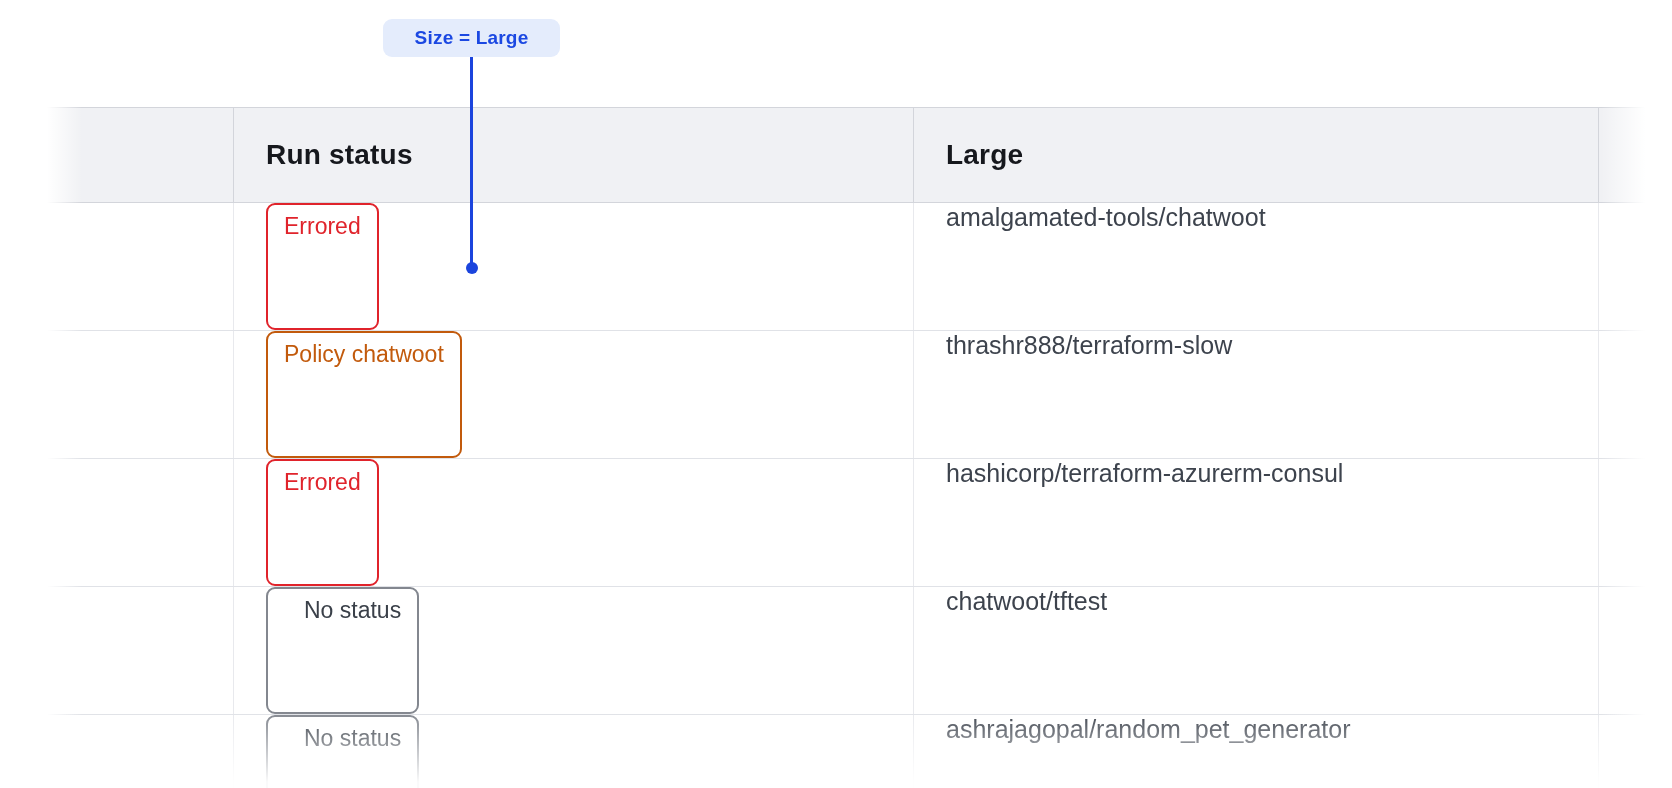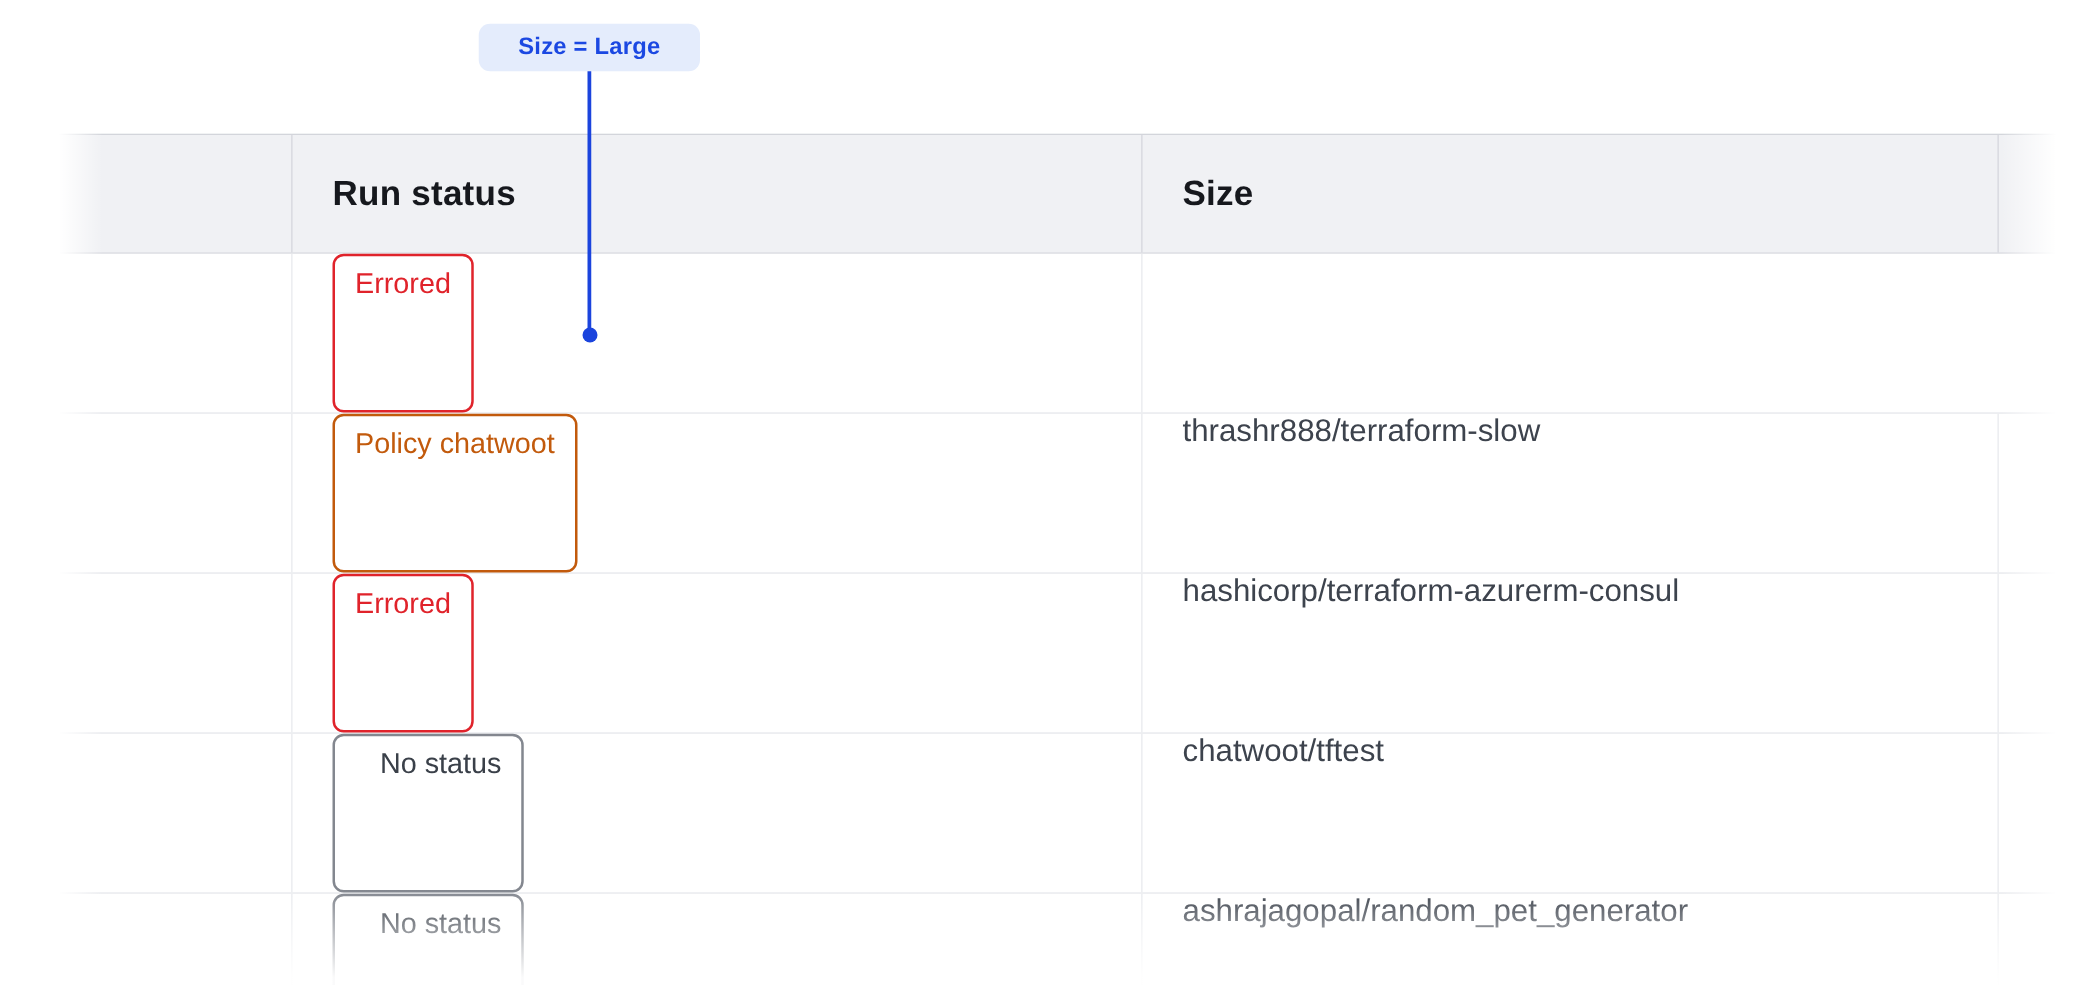--- a/index.html
+++ b/index.html
@@ -74,29 +74,30 @@
   }
 </style>
 </head>
 <body>
 
 <div class="tbl">
 
   <div class="hdr-row">
     <div class="hdr-cell c1"></div>
     <div class="hdr-cell c2">Run status</div>
-    <div class="hdr-cell c3">Size</div>
+    <div class="hdr-cell c3">Large</div>
     <div class="hdr-cell c4"></div>
   </div>
 
   <div class="body-row">
     <div class="cell c1"></div>
     <div class="cell c2">
       <span class="badge critical">Errored</span>
     </div>
+    <div class="cell c3 repo-cell">amalgamated-tools/chatwoot</div>
     <div class="cell c4"></div>
   </div>
 
   <div class="body-row">
     <div class="cell c1"></div>
     <div class="cell c2">
       <span class="badge warning">Policy chatwoot</span>
     </div>
     <div class="cell c3 repo-cell">thrashr888/terraform-slow</div>
     <div class="cell c4"></div>

